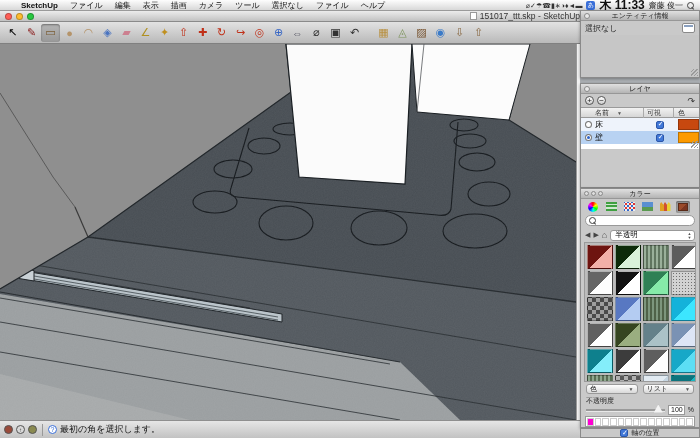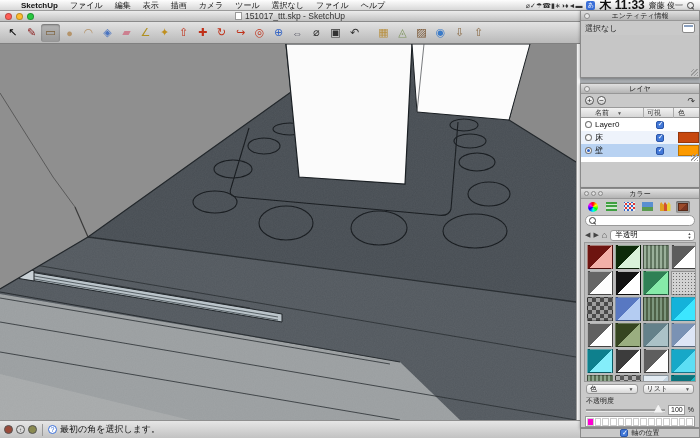--- a/index.html
+++ b/index.html
@@ -23,21 +23,21 @@
   .mag { position:relative; width:7px; height:7px; display:inline-block; }
   .mag::before { content:""; position:absolute; left:0; top:0; width:5px; height:5px;
     border:1px solid #444; border-radius:50%; }
   .mag::after { content:""; position:absolute; left:5px; top:5px; width:3px; height:1px;
     background:#444; transform:rotate(45deg); transform-origin:0 0; }
 
   
   .window { position:absolute; left:0; top:11px; width:580px; height:427px; }
   .titlebar { height:11px; background:linear-gradient(#ececec,#c2c2c2);
     border-bottom:1px solid #8a8a8a; position:relative; display:flex; align-items:center;
-    justify-content:center; font-size:8.5px; color:#333; }
+    justify-content:flex-end; font-size:8.5px; color:#333; }
   .lights { position:absolute; left:5px; top:2px; display:flex; gap:4px; }
   .light { width:7px; height:7px; border-radius:50%; border:1px solid rgba(0,0,0,.25); }
   .light.red { background:#ff5f57; } .light.yellow { background:#febc2e; } .light.green { background:#28c840; }
   .doc-ico { width:7px; height:8px; background:#fff; border:1px solid #999; margin-right:3px; display:inline-block; }
 
   .toolbar { height:22px; background:linear-gradient(#e2e2e2,#b9b9b9);
     border-bottom:1px solid #808080; display:flex; align-items:center; padding-left:3px; }
   .tool { width:19px; height:18px; display:flex; align-items:center; justify-content:center;
     font-size:11px; border-radius:3px; }
   .tool.active { background:rgba(0,0,0,.18); box-shadow:inset 0 1px 2px rgba(0,0,0,.4); }
@@ -317,26 +317,20 @@
     </div>
     <div class="ly-cols">
       <span class="c-name">
           <span>名前</span>
           <span class="sortv">▼</span>
         </span>
       <span class="c-vis">可視</span>
       <span class="c-col">色</span>
     </div>
     <div id="layer-rows">
-        <span class="ly-row">
-          <span class="radio"></span>
-          <span class="ly-name">Layer0</span>
-          <span class="chk on"></span>
-          <span class="ly-swatch none"></span>
-        </span>
         <span class="ly-row alt">
           <span class="radio"></span>
           <span class="ly-name">床</span>
           <span class="chk on"></span>
           <span class="ly-swatch" style="background: rgb(199, 72, 15);"></span>
         </span>
         <span class="ly-row sel">
           <span class="radio on"></span>
           <span class="ly-name">壁</span>
           <span class="chk on"></span>

